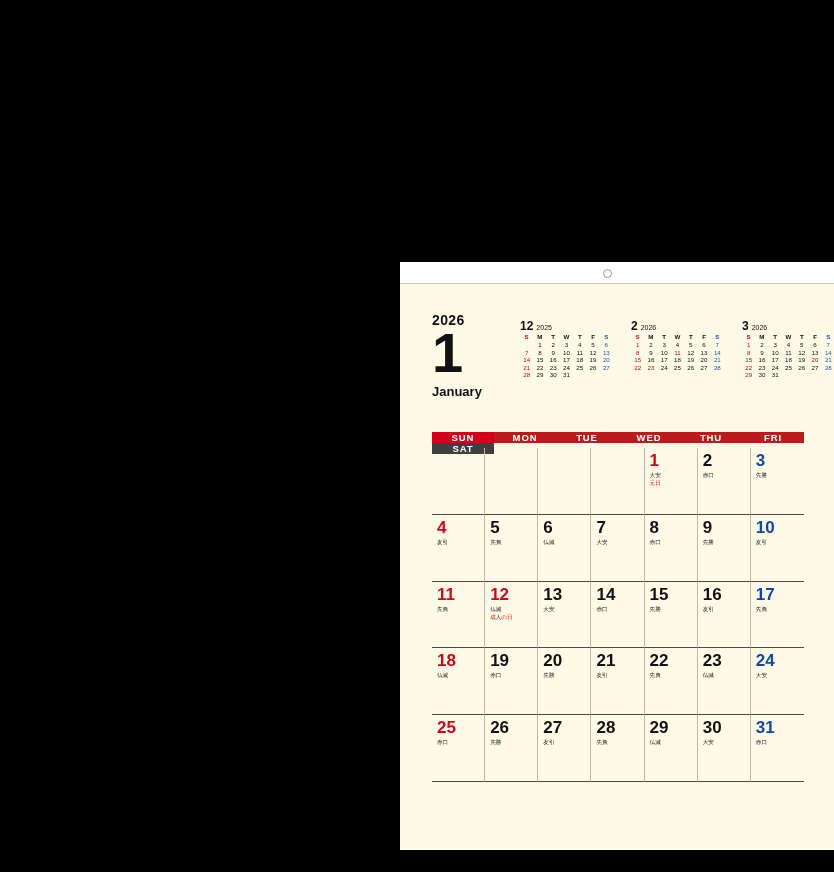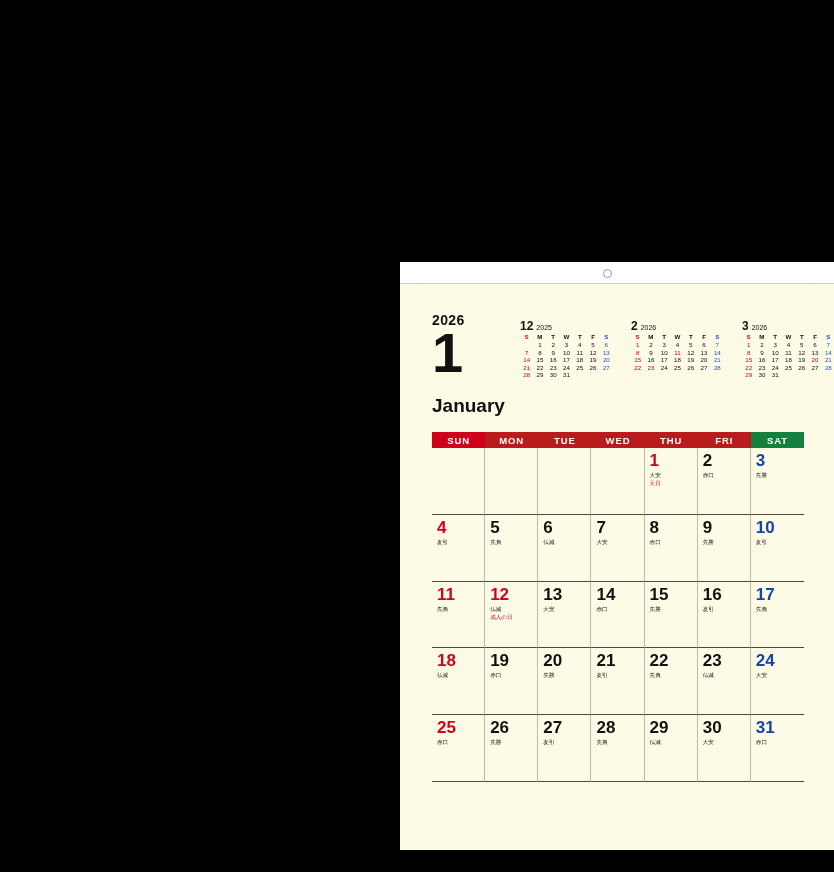--- a/index.html
+++ b/index.html
@@ -80,24 +80,24 @@
     line-height: 16px;
   }
   .month-number {
     font-size: 56px;
     font-weight: bold;
     color: #111111;
     line-height: 54px;
     margin-top: -2px;
   }
   .month-name {
-    font-size: 19px;
-    font-weight: bold;
-    color: #111111;
-    margin-top: 15px;
+    font-size: 13px;
+    font-weight: bold;
+    color: #111111;
+    margin-top: 4px;
   }
 
   
   .mini-months {
     position: absolute;
     left: 88px;
     top: 8px;
     display: flex;
     gap: 18px;
   }
@@ -139,34 +139,34 @@
   .mini-grid .hol { color: #d0021b; }
 
   
   .dow-row {
     position: absolute;
     left: 32px;
     top: 148px;
     width: 372px;
     height: 16px;
     display: grid;
-    grid-template-columns: repeat(7, 1fr);
+    grid-template-columns: repeat(6, 1fr);
   }
   .dow-cell {
     color: #ffffff;
     font-size: 9.5px;
     font-weight: bold;
     letter-spacing: 0.9px;
     display: flex;
     align-items: center;
     justify-content: center;
     background: #b91c1c;
   }
   .dow-cell.sun { background: #d0021b; }
-  .dow-cell.sat { background: #15803d; }
+  .dow-cell.sat { background: #404040; }
 
   
   .day-grid {
     position: absolute;
     left: 32px;
     top: 164px;
     width: 372px;
     height: 334px;
     display: grid;
     grid-template-columns: repeat(7, 1fr);

